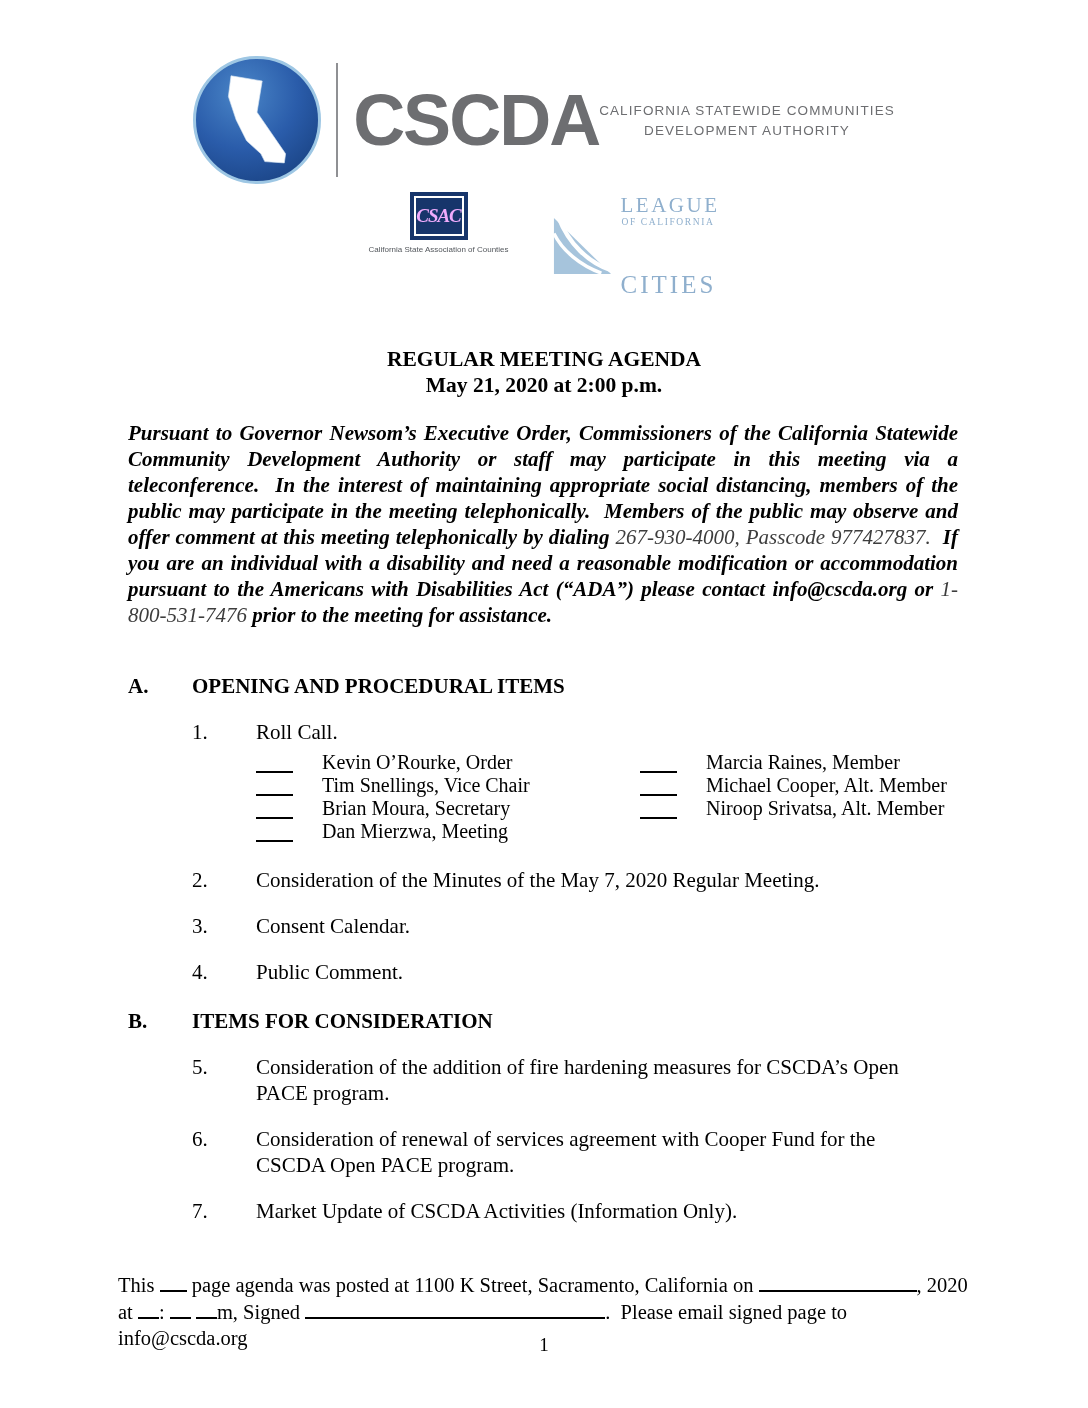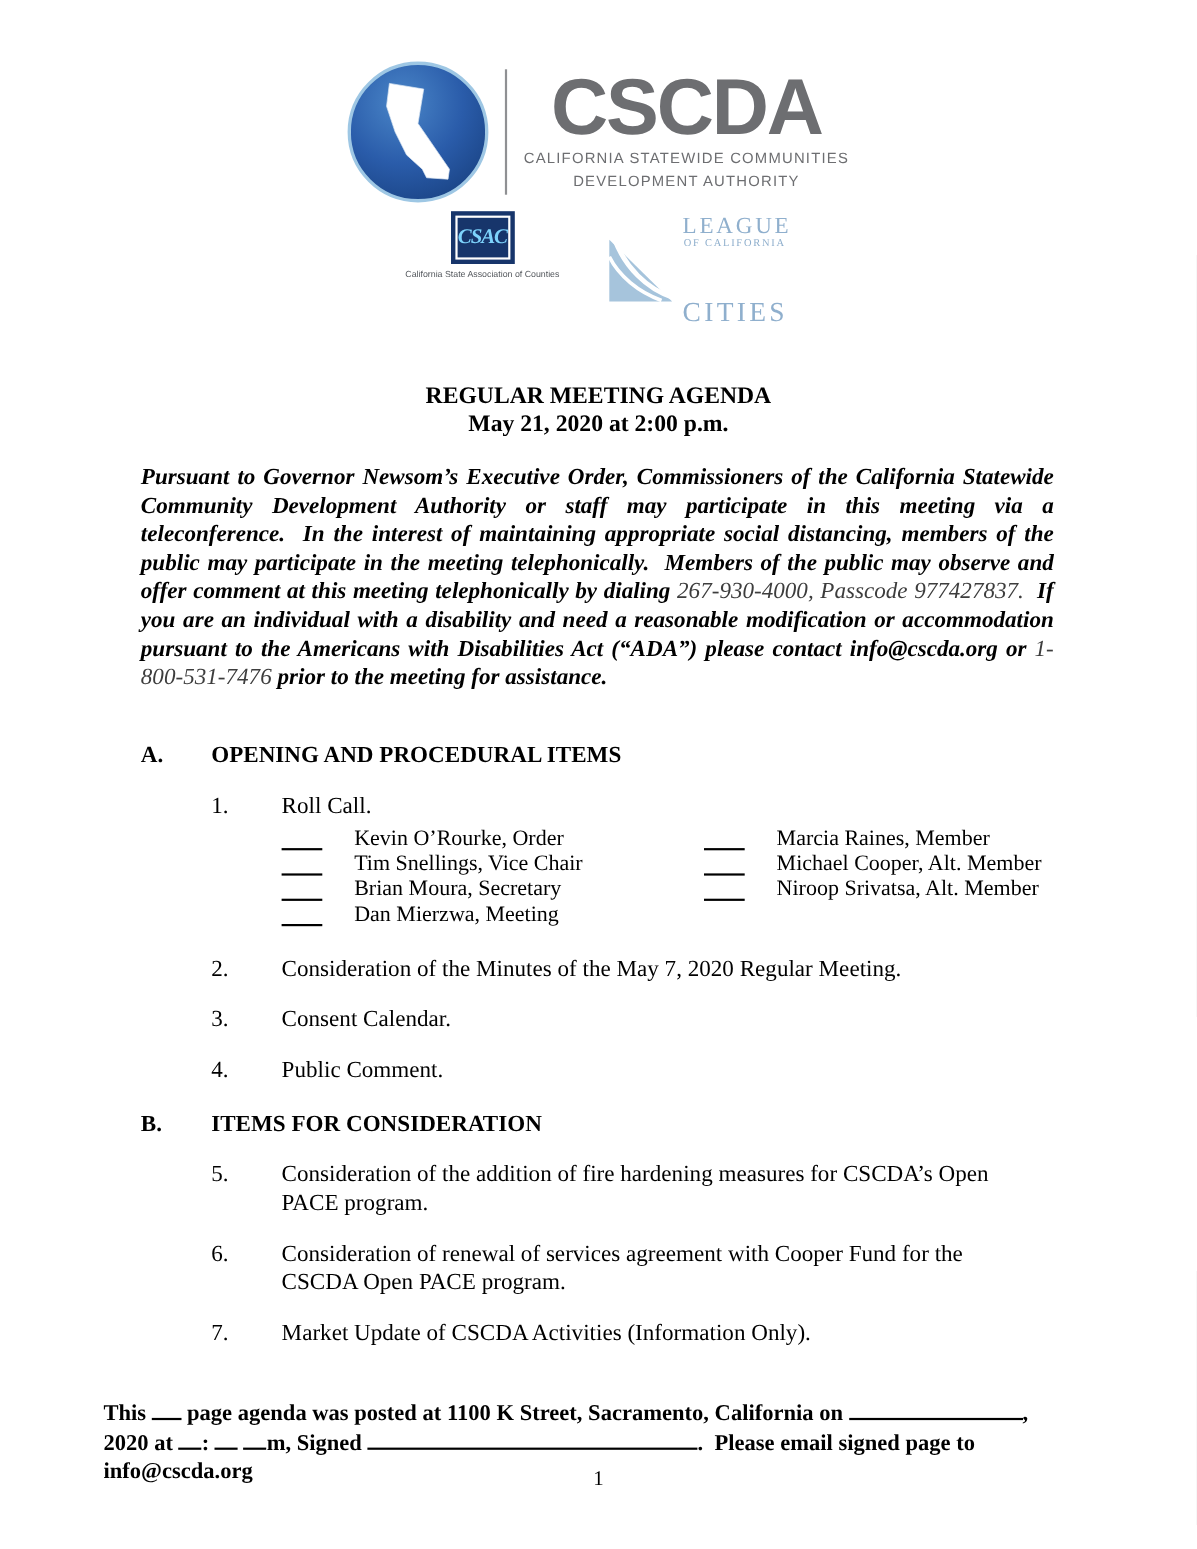--- a/index.html
+++ b/index.html
@@ -10,34 +10,34 @@
   }
 
   
   .header-top { display:flex; justify-content:center; align-items:center; gap:15px; padding-top:56px; }
   .logo-circle {
     width:128px; height:128px; border-radius:50%; box-sizing:border-box;
     background:radial-gradient(circle at 38% 28%, #4a86c8 0%, #2a5caa 48%, #143a76 100%);
     border:3px solid #9ec7e4; display:flex; align-items:center; justify-content:center;
   }
   .logo-divider { width:2px; height:114px; background:#8f9093; }
-  .brand-col { display:flex; flex-direction:column; align-items:center; }
+  .brand-col { display:flex; flex-direction:row; align-items:center; }
   .brand-name {
     font-family:"Liberation Sans", sans-serif; font-weight:bold; font-size:72px;
     line-height:0.92; letter-spacing:-2px; color:#6d6e71;
   }
   .brand-sub {
     font-family:"Liberation Sans", sans-serif; font-size:13.5px; letter-spacing:1.1px;
     color:#6d6e71; text-align:center; line-height:1.5; margin-top:3px;
   }
   .logos-row { display:flex; justify-content:center; align-items:flex-start; gap:42px; margin-top:8px; }
   .csac-block { text-align:center; }
   .csac-box { width:58px; height:48px; background:#17356b; margin:0 auto; display:flex; align-items:center; justify-content:center; }
   .csac-box-inner { width:46px; height:36px; border:2px solid #ffffff; display:flex; align-items:center; justify-content:center; }
-  .csac-acronym { color:#7dd3fc; font-family:"Liberation Serif", serif; font-style:italic; font-weight:bold; font-size:19px; letter-spacing:-1px; }
+  .csac-acronym { color:#f0abfc; font-family:"Liberation Serif", serif; font-style:italic; font-weight:bold; font-size:19px; letter-spacing:-1px; }
   .csac-caption { font-family:"Liberation Sans", sans-serif; font-size:8px; color:#53575c; margin-top:5px; white-space:nowrap; }
   .league-block { display:flex; align-items:center; gap:8px; margin-top:2px; }
   .league-text { color:#8fafcd; font-family:"Liberation Serif", serif; line-height:1.05; }
   .league-line1 { font-size:21px; letter-spacing:2.5px; }
   .league-line2 { font-size:9.5px; letter-spacing:1.6px; margin:2px 0 1px 1px; }
   .league-line3 { font-size:25px; letter-spacing:3px;margin-top:44px; }
 
   
   .title-block { text-align:center; margin-top:48px; font-weight:bold; font-size:21.5px; line-height:26px; }
 
@@ -55,21 +55,21 @@
   .item-num { width:64px; flex:none; }
   .item-text { width:692px; }
 
   .rollcall { display:flex; margin:5px 0 0 256px; font-size:20px; }
   .rc-col-left { width:384px; flex:none; }
   .rc-row { height:23px; display:flex; align-items:flex-end; }
   .rc-blank { display:inline-block; width:37px; border-bottom:2px solid #000; height:15px; margin-right:29px; flex:none; }
   .rc-name { line-height:21px; }
 
   
-  .footer { position:absolute; left:94px; top:1272px; width:852px; font-weight:bold; font-size:20.5px; line-height:26.5px; }
+  .footer { position:absolute; left:118px; top:1272px; width:852px; font-weight:normal; font-size:20.5px; line-height:26.5px; }
   .blank { display:inline-block; border-bottom:2px solid #000; height:15px; vertical-align:baseline; }
   .b-sm { width:27px; }
   .b-xs { width:21px; }
   .b-date { width:158px; }
   .b-sign { width:300px; }
   .page-num { position:absolute; top:1334px; left:0; right:0; text-align:center; font-size:19px; }
 </style>
 </head>
 <body>
 

